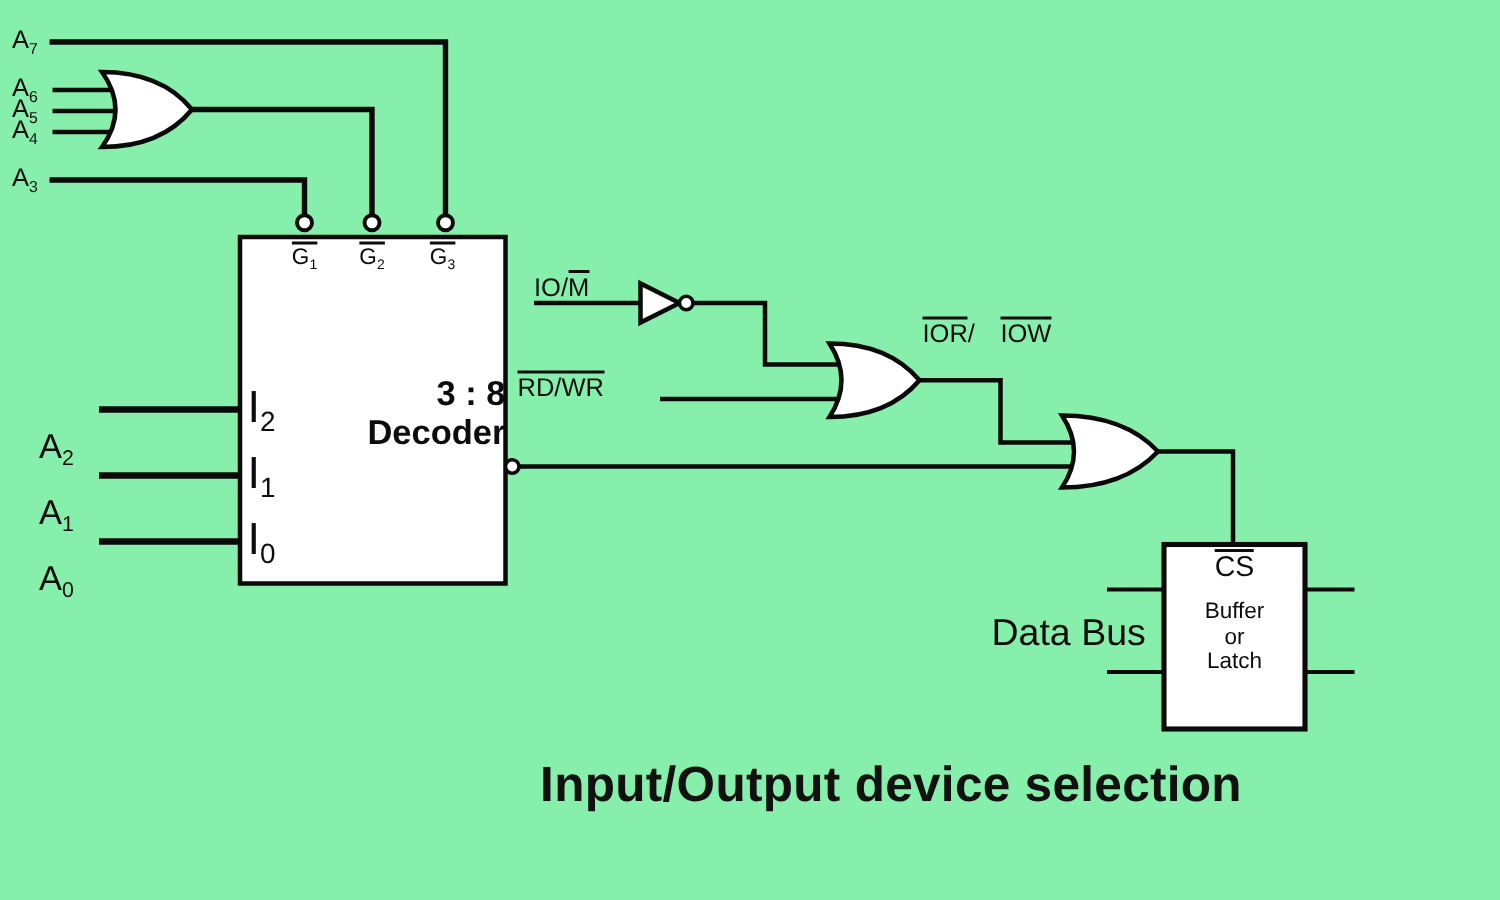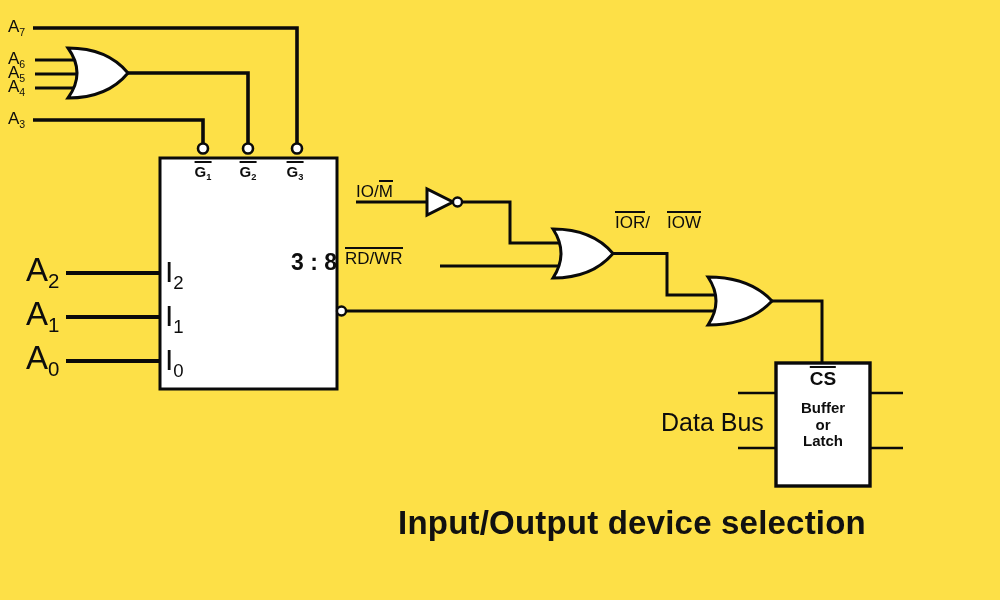--- a/index.html
+++ b/index.html
@@ -1,30 +1,30 @@
 <!DOCTYPE html>
 <html><head>
 <meta charset="utf-8">
 <style>
   html,body { margin:0; padding:0; background:#ffffff; }
   .stage {
-    position:relative; width:1000px; height:600px; background:#fde047;
+    position:relative; width:1000px; height:600px; background:#86efac;
     font-family:"Liberation Sans","DejaVu Sans",sans-serif; color:#0a0a0a; overflow:hidden;
   }
   .wires { position:absolute; left:0; top:0; }
   .lbl { position:absolute; line-height:1.1; white-space:nowrap; color:#0d0d0d; }
   .sz15 { font-size:15px; }
   .sz17 { font-size:17px; }
   .sz19 { font-size:19px;text-align:right; }
   .sz23 { font-size:23px; font-weight:bold; }
   .sz25 { font-size:25px; }
   .sz30 { font-size:30px; }
-  .sz31 { font-size:33px; }
+  .sz31 { font-size:23px;margin-top:33px; }
   .title { font-size:33px; font-weight:bold; color:#111111; letter-spacing:0.2px; }
-  .ctr { transform:translateX(-50%);font-weight:bold; }
+  .ctr { transform:translateX(-50%); }
   .boxctr { width:177px; text-align:right; }
   sub { font-size:0.62em; vertical-align:-0.35em; }
   .ovl { display:inline-block; border-top:2px solid #0d0d0d; padding-top:1px; line-height:1.02; }
   .gap { margin-left:17px; }
 </style>
 </head>
 <body>
 
 <div class="stage">
 
@@ -89,27 +89,28 @@
 
   <div class="lbl sz15 ctr" style="left:203px;top:161px"><span class="ovl"><span>G</span><sub>1</sub></span></div>
   <div class="lbl sz15 ctr" style="left:248px;top:161px"><span class="ovl"><span>G</span><sub>2</sub></span></div>
   <div class="lbl sz15 ctr" style="left:295px;top:161px"><span class="ovl"><span>G</span><sub>3</sub></span></div>
 
   <div class="lbl sz30" style="left:165px;top:255px"><span>I</span><sub>2</sub></div>
   <div class="lbl sz30" style="left:165px;top:299px"><span>I</span><sub>1</sub></div>
   <div class="lbl sz30" style="left:165px;top:343px"><span>I</span><sub>0</sub></div>
 
   <div class="lbl sz23 boxctr" style="left:160px;top:250px">3 : 8</div>
+  <div class="lbl sz23 boxctr" style="left:160px;top:276px">Decoder</div>
 
   <div class="lbl sz17" style="left:356px;top:180px"><span>IO/</span><span class="ovl">M</span></div>
   <div class="lbl sz17" style="left:345px;top:247px"><span class="ovl">RD/WR</span></div>
   <div class="lbl sz17" style="left:615px;top:211px"><span class="ovl">IOR</span><span>/</span><span class="ovl gap">IOW</span></div>
 
   <div class="lbl sz19 ctr" style="left:823px;top:366px"><span class="ovl">CS</span></div>
   <div class="lbl sz15 ctr" style="left:823px;top:400px">Buffer</div>
   <div class="lbl sz15 ctr" style="left:823px;top:417px">or</div>
   <div class="lbl sz15 ctr" style="left:823px;top:433px">Latch</div>
 
   <div class="lbl sz25" style="left:661px;top:409px">Data Bus</div>
 
-  <div class="lbl title ctr" style="left:632px;top:505px">Input/Output device selection</div>
+  <div class="lbl title ctr" style="left:594px;top:505px">Input/Output device selection</div>
 
 </div>
 
 </body></html>

